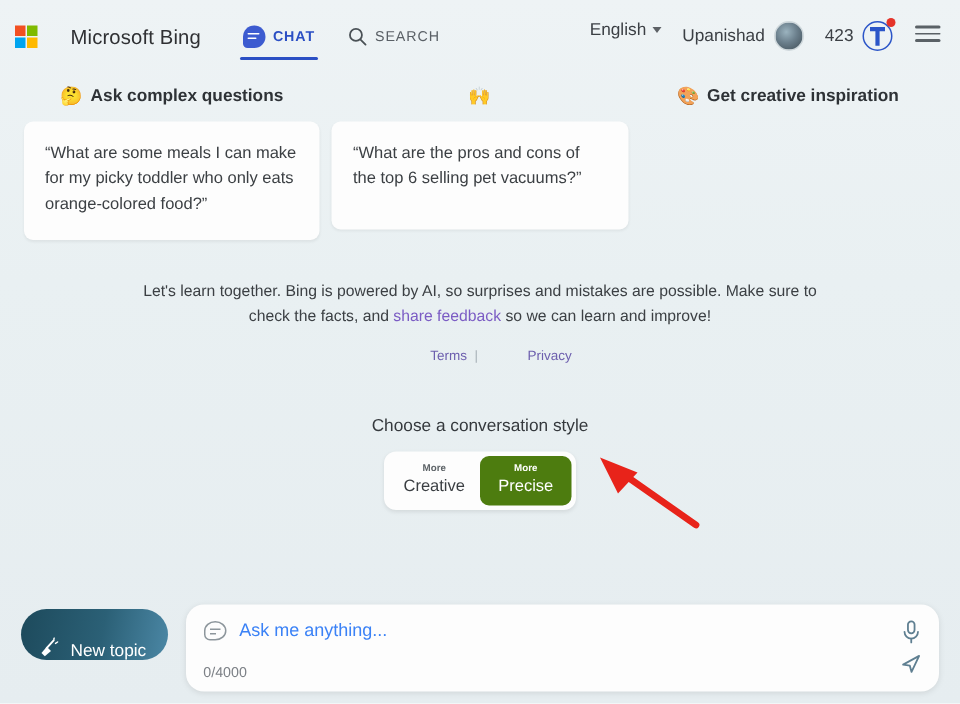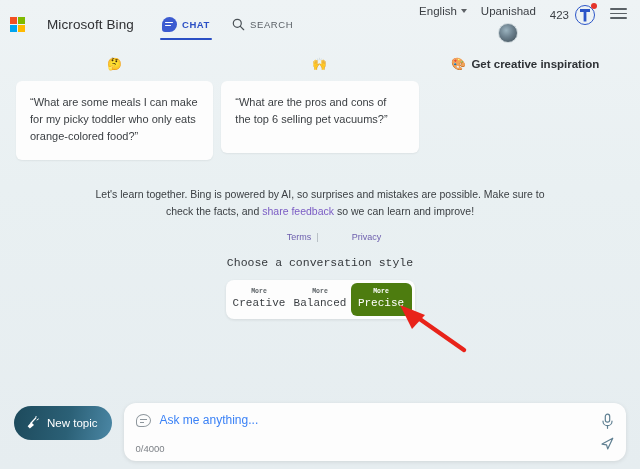--- a/index.html
+++ b/index.html
@@ -79,21 +79,21 @@
     display: flex; align-items: flex-start; gap: 14px;
   }
   .lang { display: flex; align-items: center; gap: 4px; cursor: pointer; }
   .lang-text { font-size: 11.5px; color: #3b3f44; }
   .caret {
     width: 0; height: 0;
     border-left: 3.5px solid transparent;
     border-right: 3.5px solid transparent;
     border-top: 4px solid #5d6166;
   }
-  .user { display: flex; align-items: center; gap: 6px; cursor: pointer; flex-direction: column; }
+  .user { display: flex; align-items: center; gap: 6px; cursor: pointer; }
   .user-name { font-size: 11.5px; color: #3b3f44; }
   .avatar {
     width: 20px; height: 20px; border-radius: 50%;
     background: radial-gradient(circle at 40% 35%, #9bb3bf 0%, #6b7f8c 45%, #3e4c55 100%);
     border: 1px solid #cfd8dc;
   }
   .rewards { display: flex; align-items: center; gap: 6px; cursor: pointer; }
   .rewards-count { font-size: 11.5px; color: #3b3f44; }
   .rewards-badge { position: relative; width: 20px; height: 20px; }
   .rewards-badge .ring {
@@ -154,21 +154,21 @@
   .legal {
     margin-top: 12px;
     text-align: center;
     font-size: 9px;
     color: #6d5fae;
   }
   .legal span { cursor: pointer; margin-left: 28px; }
   .legal .sep { color: #a9b2b8; margin: 0 5px; cursor: default; }
 
   
-  .style-section { margin-top: 14px; text-align: center; font-family: Liberation Mono, monospace; }
+  .style-section { margin-top: 36px; text-align: center; }
   .style-title { font-size: 11.5px; color: #35393d; }
   .style-switch {
     margin: 11px auto 0 auto;
     display: inline-flex;
     background: #fdfdfd;
     border-radius: 8px;
     padding: 3px;
     box-shadow: 0 1px 3px rgba(0,0,0,.09);
   }
   .style-opt {
@@ -188,21 +188,21 @@
   .arrow-anno { position: absolute; left: 392px; top: 300px; pointer-events: none; }
 
   
   .composer {
     position: absolute;
     left: 0; right: 0; bottom: 8px;
     display: flex; align-items: flex-start; gap: 12px;
     padding: 0 14px;
   }
   .new-topic {
-    display: flex; align-items: center; gap: 7px;
+    display: flex; align-items: flex-end; gap: 7px;
     height: 34px;
     padding: 0 14px 0 11px;
     border-radius: 18px;
     background: linear-gradient(100deg, #1d4a5c 0%, #2b6076 55%, #4b87a5 100%);
     color: #fff;
     font-size: 11.5px;
     cursor: pointer;
     margin-top: 3px;
     flex: none;
   }
@@ -297,20 +297,21 @@
         <i></i>
     </div>
   </div>
 </div>
 
 <div class="cards-row">
 
   <div class="card-col">
     <div class="card-head">
       <span class="card-emoji">🤔</span>
+      <span>Ask complex questions</span>
     </div>
     <div class="card">“What are some meals I can make for my picky toddler who only eats orange-colored food?”</div>
   </div>
 
   <div class="card-col">
     <div class="card-head">
       <span class="card-emoji">🙌</span>
     </div>
     <div class="card">“What are the pros and cons of the top 6 selling pet vacuums?”</div>
   </div>
@@ -331,24 +332,20 @@
   <span>Terms</span><span class="sep">|</span><span>Privacy</span>
 </div>
 
 <div class="style-section">
   <div class="style-title">Choose a conversation style</div>
 
   <div class="style-switch">
     <div class="style-opt">
       <span class="more">More</span>
       <span class="name">Creative</span>
-    </div>
-    <div class="style-opt">
-      <span class="more">More</span>
-      <span class="name">Balanced</span>
     </div>
     <div class="style-opt selected">
       <span class="more">More</span>
       <span class="name">Precise</span>
     </div>
   </div>
 </div>
 
 <div class="arrow-anno">
   <svg width="80" height="55" viewBox="0 0 80 55">

